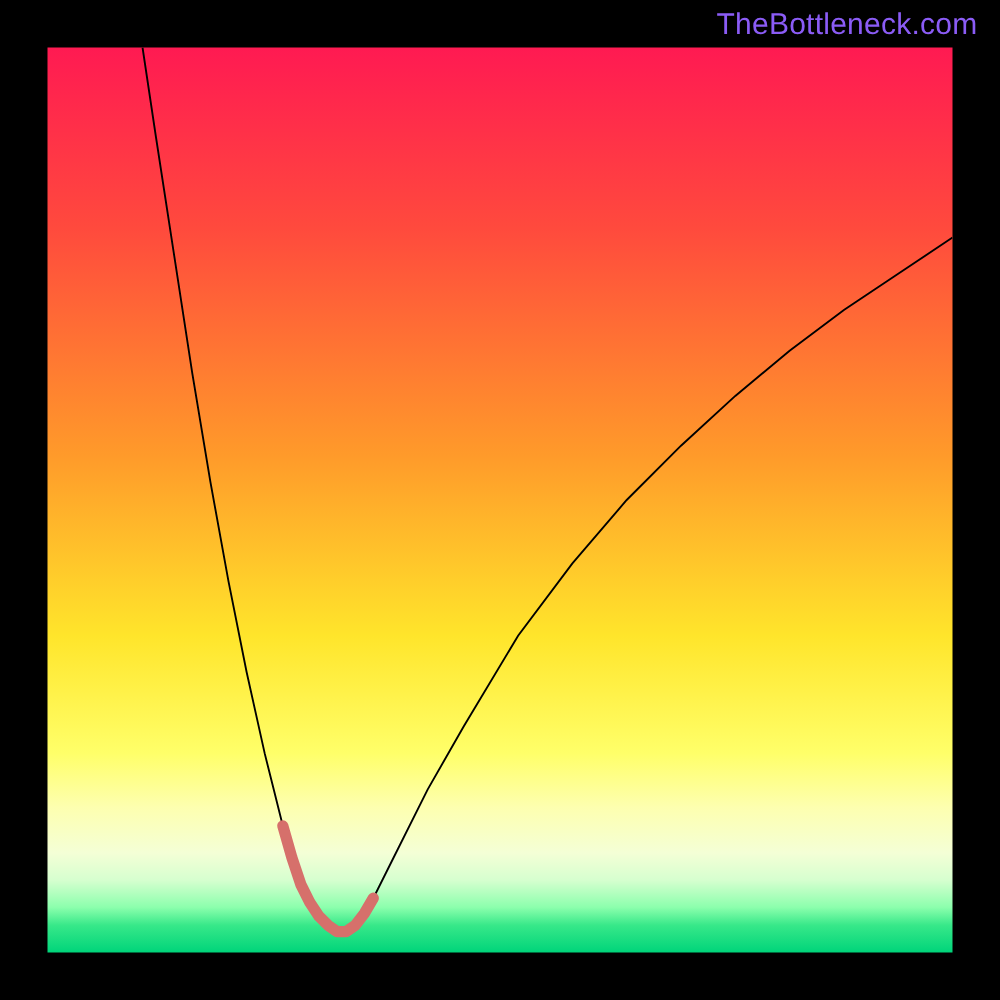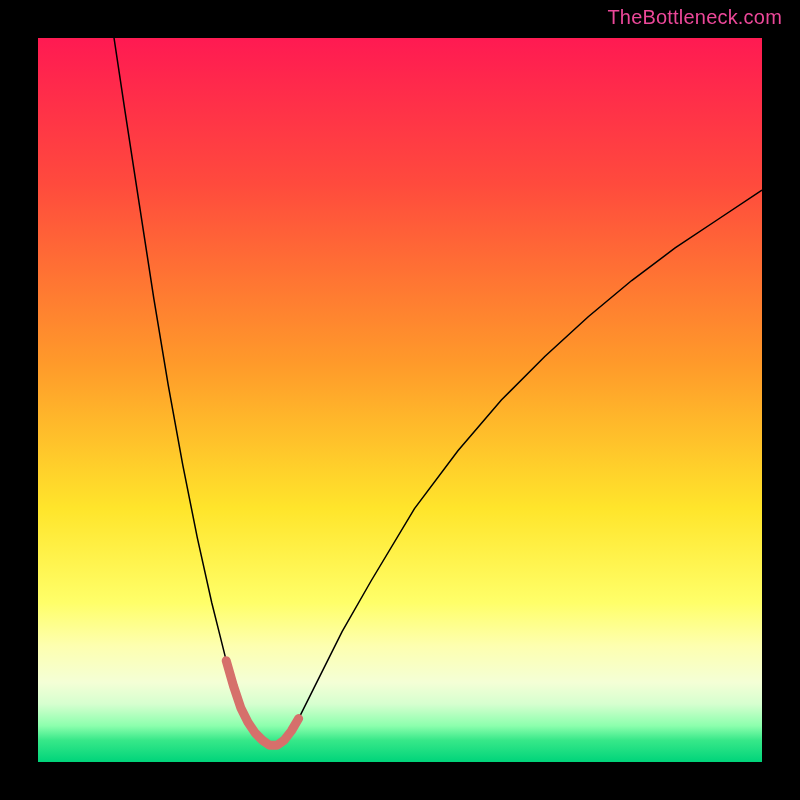--- a/index.html
+++ b/index.html
@@ -24,22 +24,22 @@
     left: 38px;
     top: 38px;
     width: 724px;
     height: 724px;
     
   }
   .watermark {
     position: absolute;
     top: 6px;
     right: 18px;
-    color: #ec4899;
-    font-size: 20px;
+    color: #8b5cf6;
+    font-size: 24px;
     letter-spacing: 0.2px;
     font-weight: 500;
     user-select: none;
   }
   svg.curve {
     position: absolute;
     left: 0;
     top: 0;
     width: 724px;
     height: 724px;

